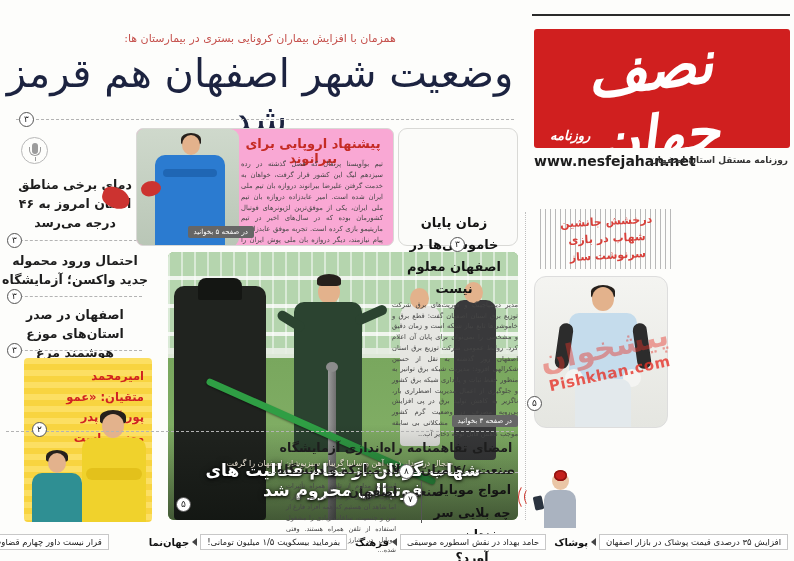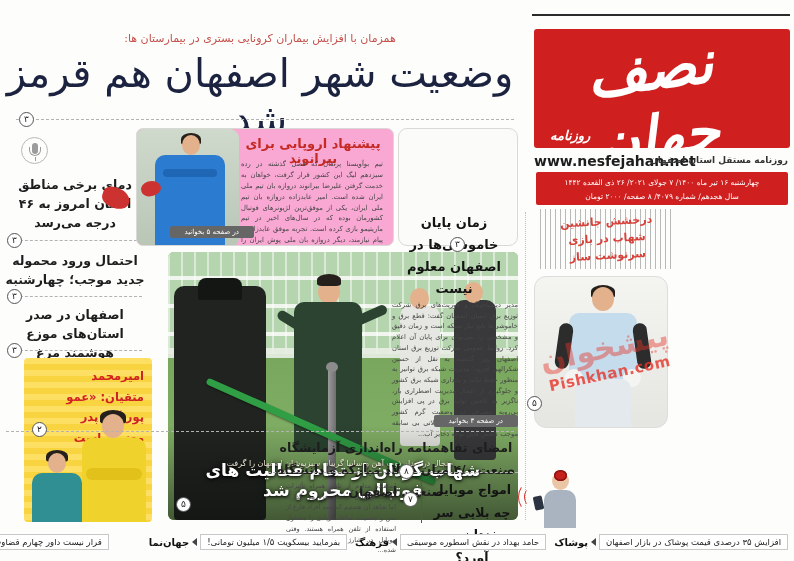--- a/index.html
+++ b/index.html
@@ -4,21 +4,21 @@
 <style>
   * { margin:0; padding:0; box-sizing:border-box; }
   html,body { background:#e9e9e6; }
   body { font-family:"DejaVu Sans", sans-serif; }
   .page { position:relative; width:794px; height:561px; background:#fdfdfb; overflow:hidden; margin:0 auto; direction:rtl; }
 
   .abs { position:absolute; }
   .pnum { position:absolute; width:15px; height:15px; border:1px solid #555; border-radius:50%;
           background:#fff; color:#222; font-size:9px; line-height:13px; text-align:center; z-index:5; }
   .dashline { position:absolute; border-top:1px dashed #b3b3b3; }
-  .readtag { position:absolute; background:#666; color:#fff; font-size:7px; padding:2px 15px; border-radius:2px; z-index:6; }
+  .readtag { position:absolute; background:#666; color:#fff; font-size:7px; padding:2px 6px; border-radius:2px; z-index:6; }
 
   
   .m-topline { top:14px; left:532px; width:258px; border-top:2px solid #2a2a2a; }
   .logo-box { top:29px; left:534px; width:256px; height:119px; background:#d01f1f; border-radius:3px; overflow:hidden; }
   .logo-script { position:absolute; top:6px; right:8px; width:100%; text-align:center; color:#fff;
                  font-family:"DejaVu Serif", serif; font-style:italic; font-weight:bold; font-size:58px;
                  transform:rotate(-7deg); letter-spacing:-3px; }
   .logo-sub { position:absolute; bottom:5px; left:16px; color:#fff; font-size:13px; font-style:italic; font-weight:bold; }
   .m-url { top:153px; left:534px; font-size:14px; font-weight:bold; color:#1d1d1d; direction:ltr; }
   .m-tagline { top:155px; right:6px; font-size:9px; font-weight:bold; color:#333; }
@@ -137,40 +137,36 @@
 
 <div class="page">
 
   <div class="abs m-topline"></div>
   <div class="abs logo-box">
     <div class="logo-script">نصف جهان</div>
     <div class="logo-sub">روزنامه</div>
   </div>
   <div class="abs m-url">www.nesfejahan.net</div>
   <div class="abs m-tagline">روزنامه مستقل استان اصفهان</div>
-  <div class="abs date-bar">
-    <div>چهارشنبه ۱۶ تیر ماه ۱۴۰۰/ ۷ جولای ۲۰۲۱/ ۲۶ ذی القعده ۱۴۴۲</div>
-    <div>سال هجدهم/ شماره ۴۰۷۹/ ۸ صفحه/ ۲۰۰۰ تومان</div>
-  </div>
 
   <div class="abs lead-kicker">همزمان با افزایش بیماران کرونایی بستری در بیمارستان ها:</div>
   <div class="abs lead-headline">وضعیت شهر اصفهان هم قرمز شد</div>
   <div class="dashline lead-rule"></div>
   <div class="pnum lead-pnum">۳</div>
 
   <div class="abs mic-icon">
     <div class="mic-body"></div>
       <div class="mic-arc"></div>
       <div class="mic-stem"></div>
   </div>
   <div class="lcol-item" style="top:176px">دمای برخی مناطق استان امروز به ۴۶ درجه می‌رسد</div>
   <div class="dashline lcol-div" style="top:240px"></div>
   <div class="pnum" style="top:233px; right:772px">۳</div>
 
-  <div class="lcol-item" style="top:252px">احتمال ورود محموله جدید موجب؛ چهارشنبه</div>
+  <div class="lcol-item" style="top:252px">احتمال ورود محموله جدید واکسن؛ آزمایشگاه</div>
   <div class="dashline lcol-div" style="top:296px"></div>
   <div class="pnum" style="top:289px; right:772px">۳</div>
 
   <div class="lcol-item" style="top:306px">اصفهان در صدر استان‌های موزع هوشمند مرغ</div>
   <div class="dashline lcol-div" style="top:350px"></div>
   <div class="pnum" style="top:343px; right:772px">۳</div>
 
   <div class="abs celeb-box">
     <div class="celeb-title">امیرمحمد متقیان: «عمو پورنگ» پدر معنویم است</div>
     <div class="pnum celeb-pnum">۲</div>

